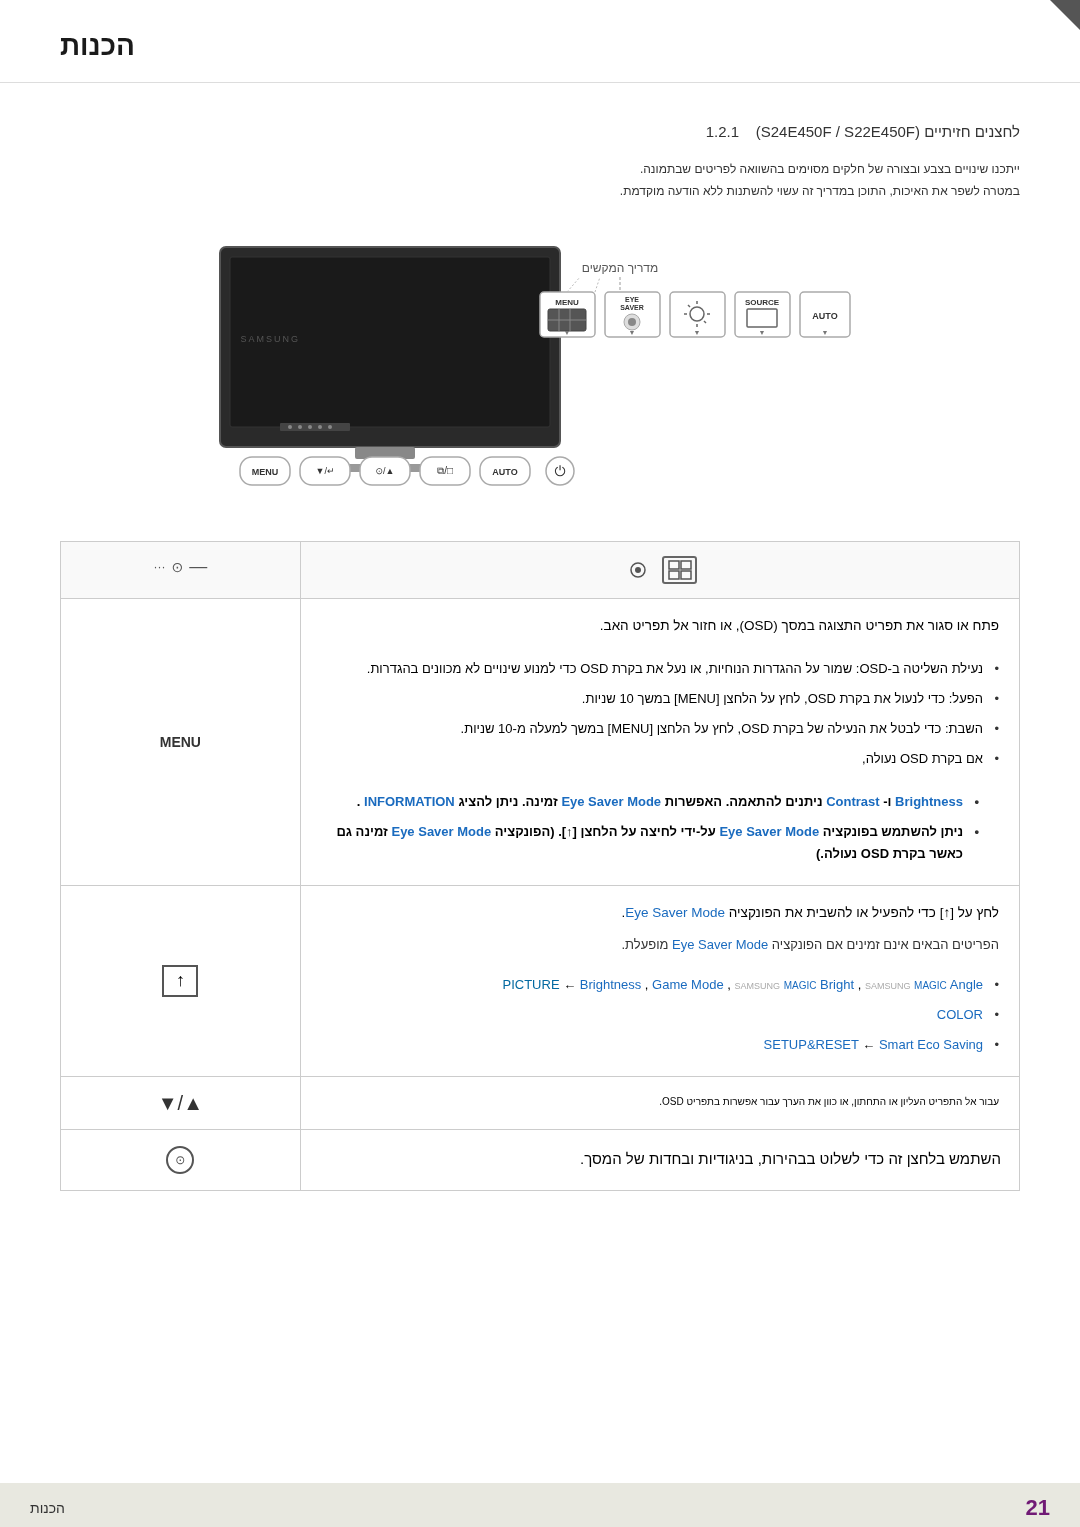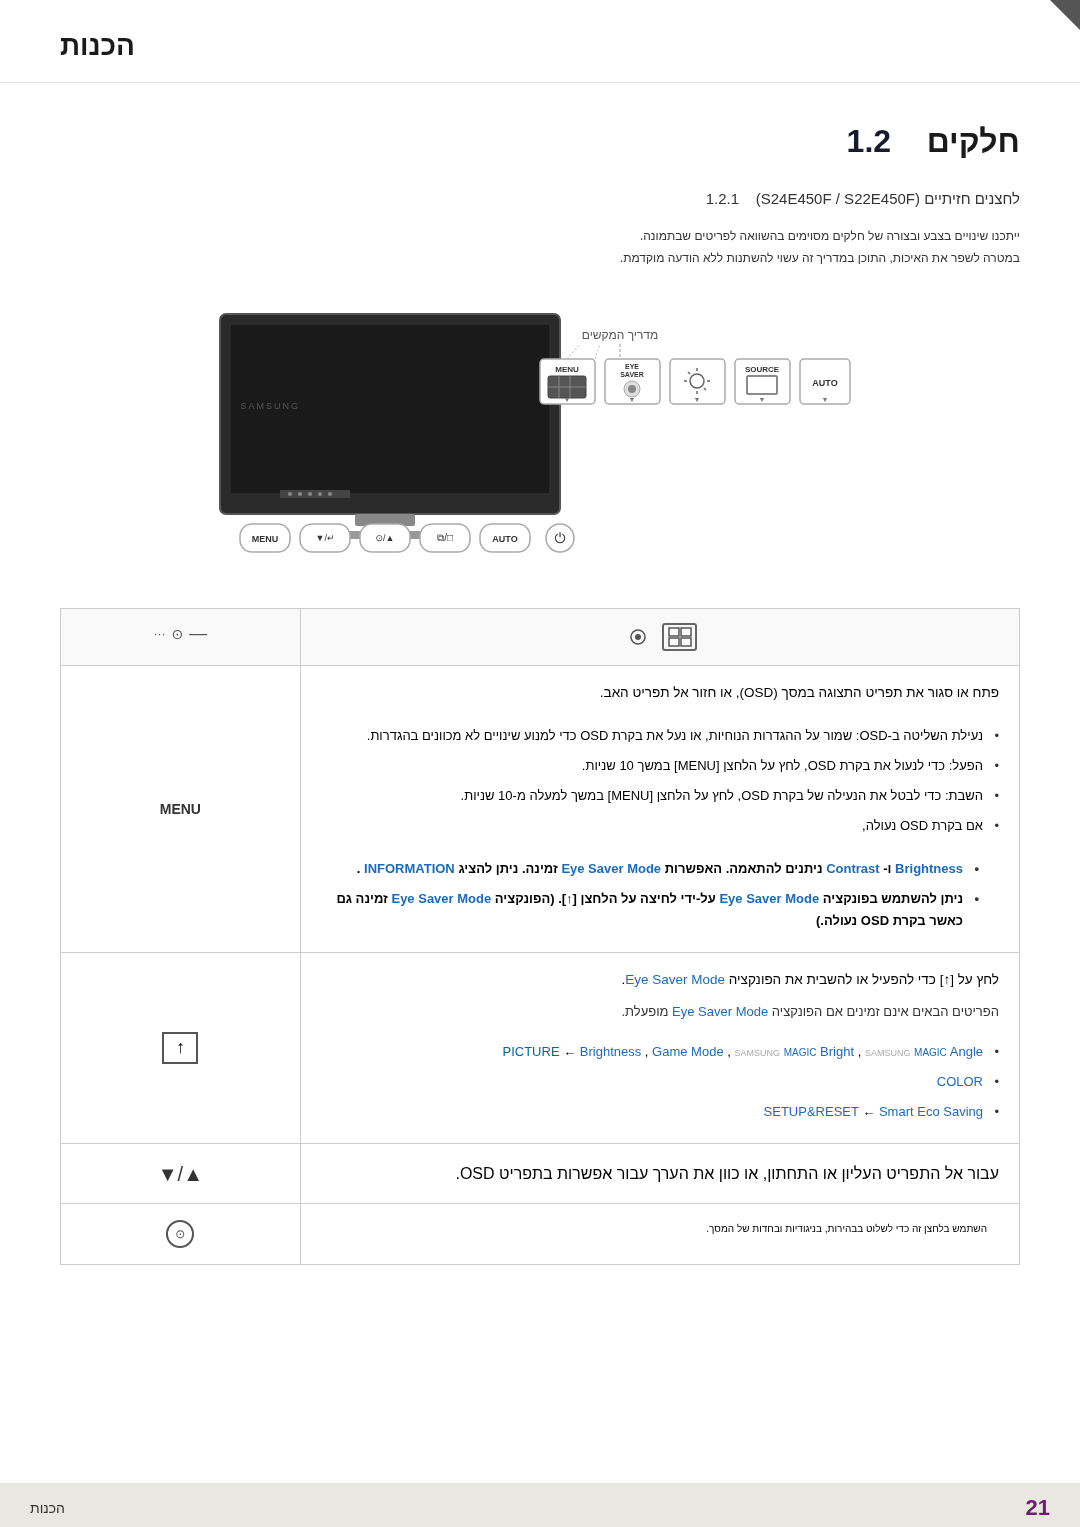--- a/index.html
+++ b/index.html
@@ -137,25 +137,20 @@
 <body>
 
 <div class="top-right-corner"></div>
 
 <div class="page-header">
   <span class="page-header-title">הכנות</span>
 </div>
 
 <div class="main-content">
 
-  <div style="text-align:right; margin-bottom: 30px;">
-    <span class="section-title">
-      <span>חלקים &nbsp;&nbsp; <span style="color:#1a1a2e;">1.2</span></span>
-    </span>
-  </div>
 
   <div style="text-align:right; margin-bottom:18px; direction:rtl;">
     <span style="font-size:15px; color:#333;">
       <span>לחצנים חזיתיים (S24E450F / S22E450F)</span>
       &nbsp;&nbsp;
       <span>1.2.1</span>
     </span>
   </div>
 
   <div class="intro-text">
@@ -366,31 +361,31 @@
         </ul>
       </td>
       <td style="border:1px solid #ccc; padding:16px; text-align:center; vertical-align:middle;">
         <div style="border:2px solid #555; width:36px; height:32px; display:inline-flex; align-items:center; justify-content:center; font-size:18px;">
           ↑
         </div>
       </td>
     </tr>
 
     <tr>
-      <td style="border:1px solid #ccc; padding:16px 20px; direction:rtl; font-size:16px; line-height:1.7;text-align:right;">
+      <td style="border:1px solid #ccc; padding:16px 20px; direction:rtl; font-size:10px; line-height:1.7;text-align:right;">
         <span>עבור אל התפריט העליון או התחתון, או כוון את הערך עבור אפשרות בתפריט </span>
         <span>OSD.</span>
       </td>
       <td style="border:1px solid #ccc; padding:16px; text-align:center; vertical-align:middle;">
         <div style="font-size:20px; color:#333; line-height:1;">▲/▼</div>
       </td>
     </tr>
 
     <tr>
-      <td style="border:1px solid #ccc; padding:16px 32px; direction:rtl; font-size:10px; line-height:1.7;">
+      <td style="border:1px solid #ccc; padding:16px 18px; direction:rtl; font-size:15px; line-height:1.7;">
         <span>השתמש בלחצן זה כדי לשלוט בבהירות, בניגודיות ובחדות של המסך.</span>
       </td>
       <td style="border:1px solid #ccc; padding:16px; text-align:center; vertical-align:middle;">
         <div style="width:28px; height:28px; border:2px solid #555; border-radius:50%; display:inline-flex; align-items:center; justify-content:center; font-size:12px; color:#555;">
           ⊙
         </div>
       </td>
     </tr>
   </tbody>
     </table>

